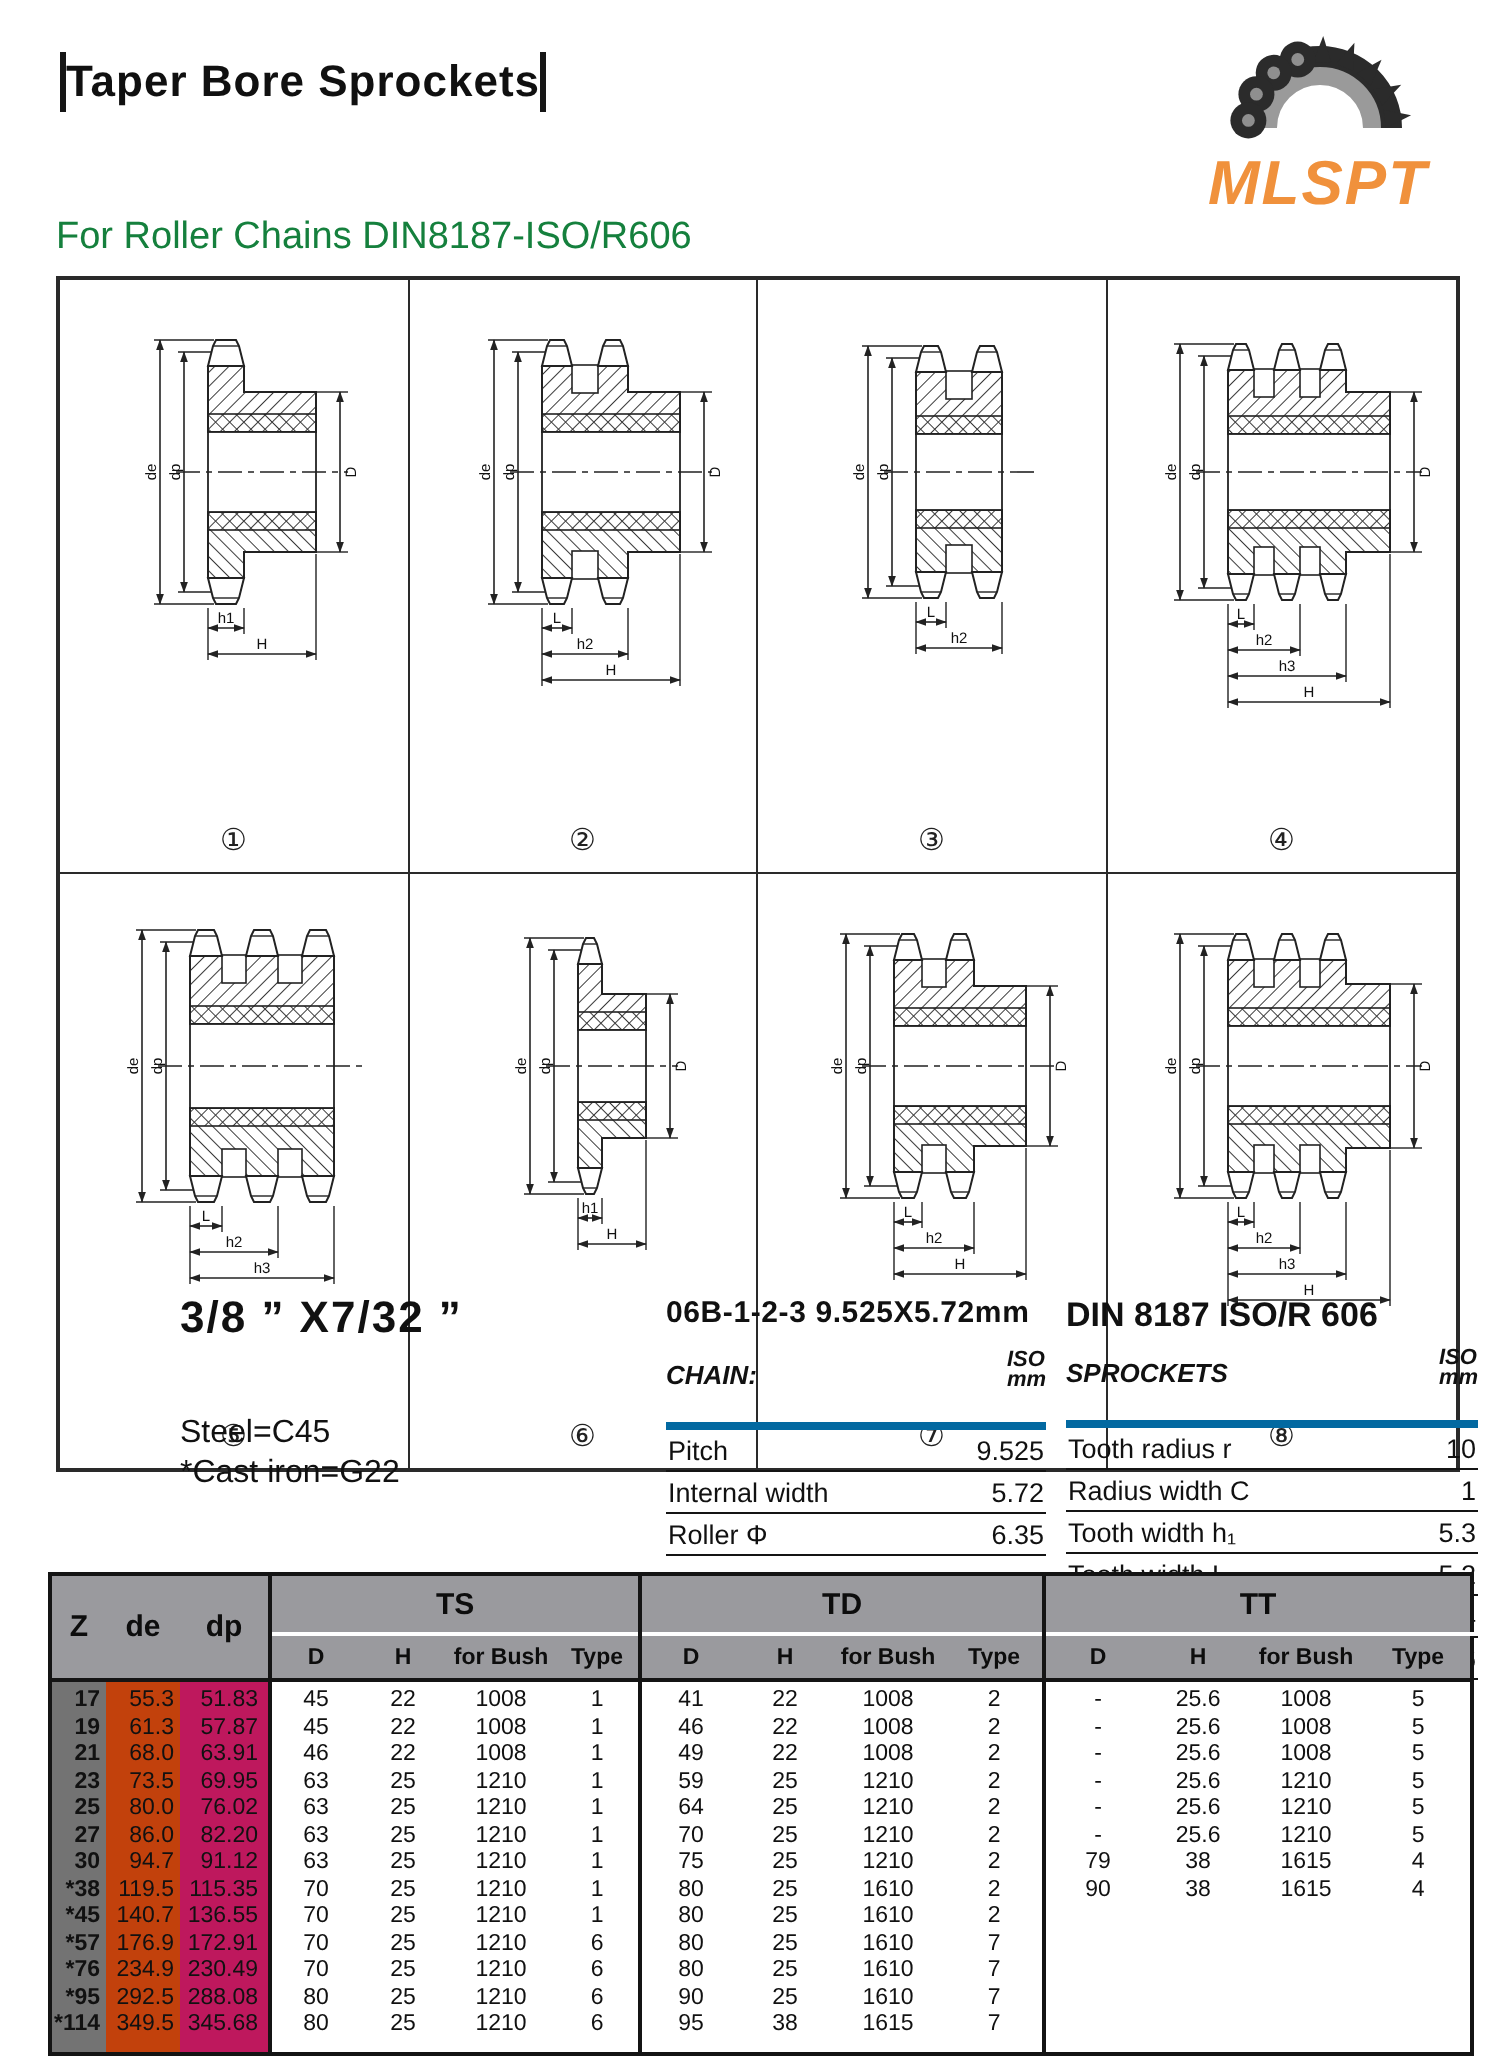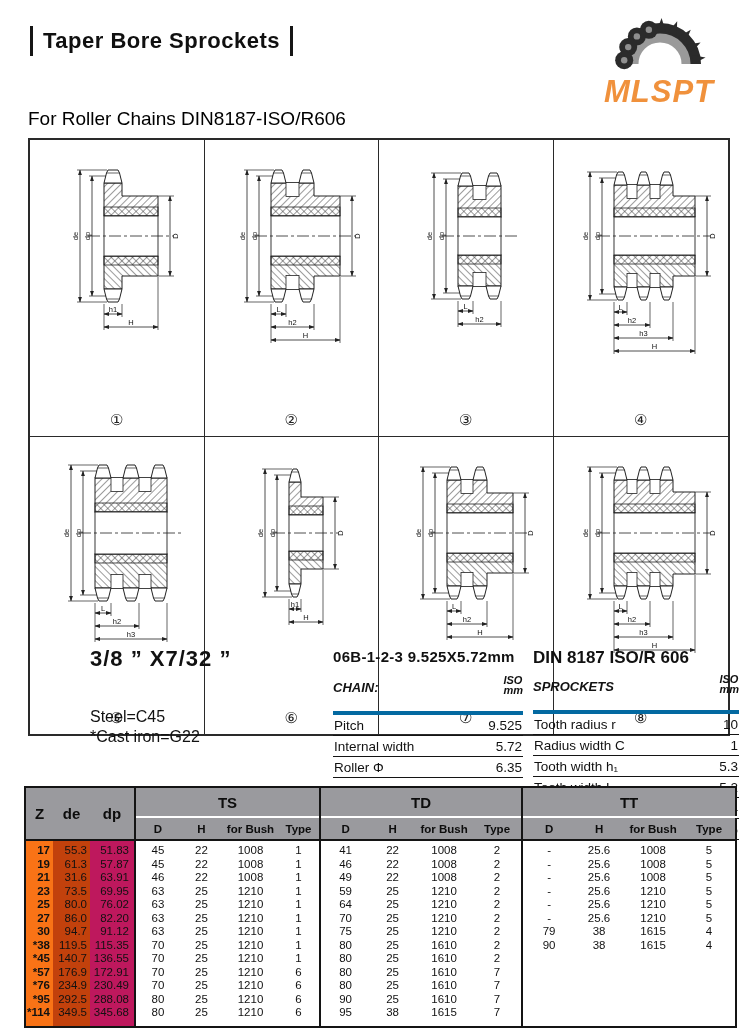--- a/index.html
+++ b/index.html
@@ -1,27 +1,27 @@
 <!DOCTYPE html>
 <html><head>
 <meta charset="utf-8">
 <style>
   * { margin:0; padding:0; box-sizing:border-box; }
   html,body { background:#fff; }
   body { width:750px; height:1036px; position:relative; font-family:"Liberation Sans",sans-serif; color:#111; overflow:hidden; }
 
   
-  .title-wrap { position:absolute; left:30px; top:26px; display:flex; align-items:center; gap:10px; }
+  .title-wrap { position:absolute; left:30px; top:26px; display:flex; align-items:center; gap:0; }
   .tbar { width:3px; height:30px; background:#161616; }
   .page-title { font-size:22px; font-weight:bold; letter-spacing:0.5px; color:#101010; }
   .logo { position:absolute; left:588px; top:8px; width:142px; height:102px; }
   .logo svg { position:absolute; left:0; top:0; }
   .logo-text { position:absolute; left:0; bottom:0; width:100%; text-align:center;
                font-size:31px; font-weight:bold; font-style:italic; letter-spacing:1px; }
-  .subtitle { position:absolute; left:28px; top:108px; font-size:19px; color:#000000; }
+  .subtitle { position:absolute; left:28px; top:108px; font-size:19px; color:#15803d; }
 
   
   .drawing-grid { position:absolute; left:28px; top:138px; width:702px; height:598px;
                   border:2px solid #2a2a2a; display:grid;
                   grid-template-columns:repeat(4,1fr); grid-template-rows:1fr 1fr; }
   .panel { position:relative; border-right:1px solid #2a2a2a; border-bottom:1px solid #2a2a2a; }
   .panel:nth-child(4n) { border-right:none; }
   .panel:nth-child(n+5) { border-bottom:none; }
   .panel svg { display:block; margin:0 auto; }
   .panel-num { position:absolute; bottom:7px; width:100%; text-align:center; font-size:15px; color:#222; }
@@ -52,21 +52,21 @@
   table { border-collapse:collapse; table-layout:fixed; width:707px; border:2px solid #141414; }
   th, td { padding:0; text-align:center; font-family:"Liberation Sans",sans-serif; }
   th.lh { background:#9A9A9E; font-size:15px; color:#0d0d0d; }
   th.gh { background:#9A9A9E; font-size:15px; height:30px; color:#0d0d0d; }
   th.sh { background:#9A9A9E; font-size:11.5px; height:23px; border-top:2px solid #fff; color:#0d0d0d; }
   .gstart { border-left:2px solid #141414; }
   tbody { border-top:2px solid #141414; }
   tbody td { font-size:11.5px; height:13.5px; line-height:13.5px; background:#fff; white-space:nowrap; }
   tbody tr:first-child td { padding-top:3px; }
   tbody tr:last-child td { padding-bottom:6px; }
-  td.zc  { background:#f97316; font-weight:bold; text-align:right; padding-right:3px; }
+  td.zc  { background:#737373; font-weight:bold; text-align:right; padding-right:3px; }
   td.dec { background:#c2410c; text-align:right; padding-right:3px; }
   td.dpc { background:#be185d; text-align:right; padding-right:5px; }
 </style>
 </head>
 <body>
 
 <div class="page">
 
   <div class="title-wrap">
     <span class="tbar"></span>
@@ -670,21 +670,21 @@
             <td class="">22</td>
             <td class="">1008</td>
             <td class="">2</td>
             <td class="gstart">-</td>
             <td class="">25.6</td>
             <td class="">1008</td>
             <td class="">5</td>
           </tr>
           <tr>
             <td class="zc">21</td>
-            <td class="dec">31.6</td>
+            <td class="dec">68.0</td>
             <td class="dpc">63.91</td>
             <td class="gstart">46</td>
             <td class="">22</td>
             <td class="">1008</td>
             <td class="">1</td>
             <td class="gstart">49</td>
             <td class="">22</td>
             <td class="">1008</td>
             <td class="">2</td>
             <td class="gstart">-</td>

